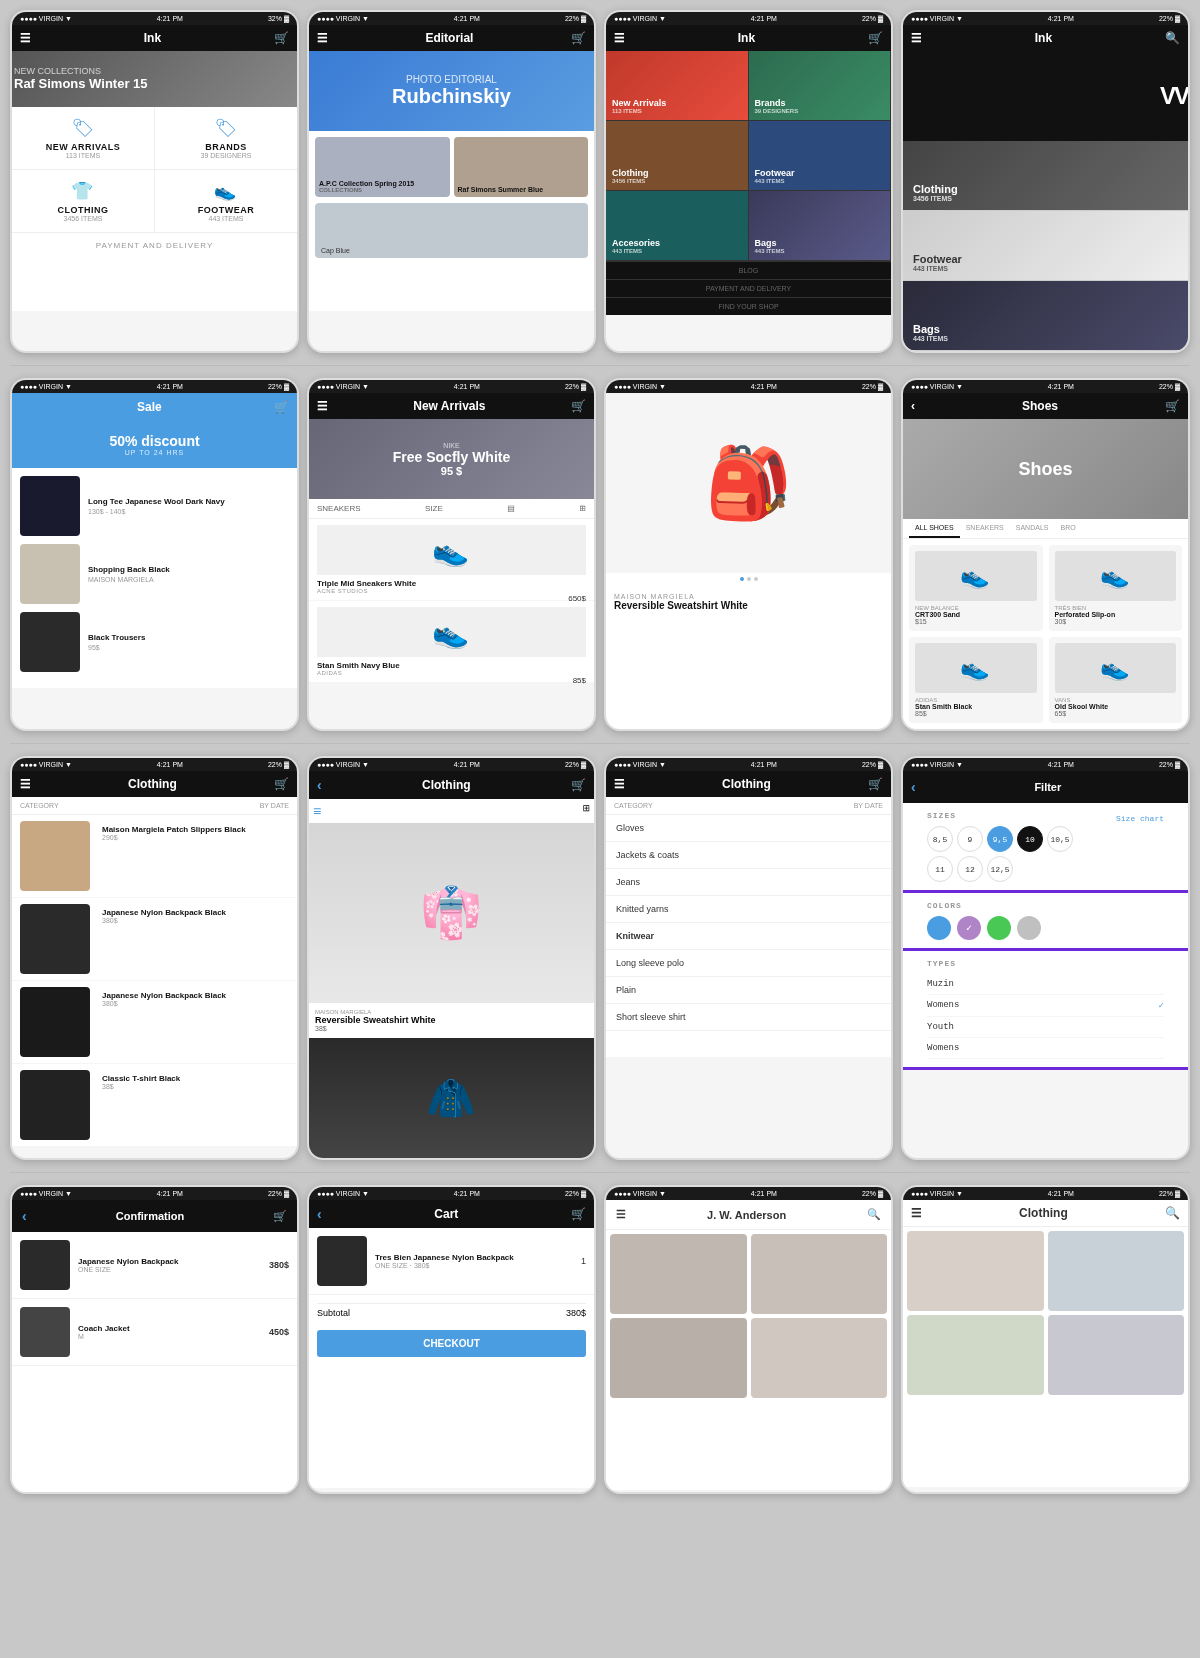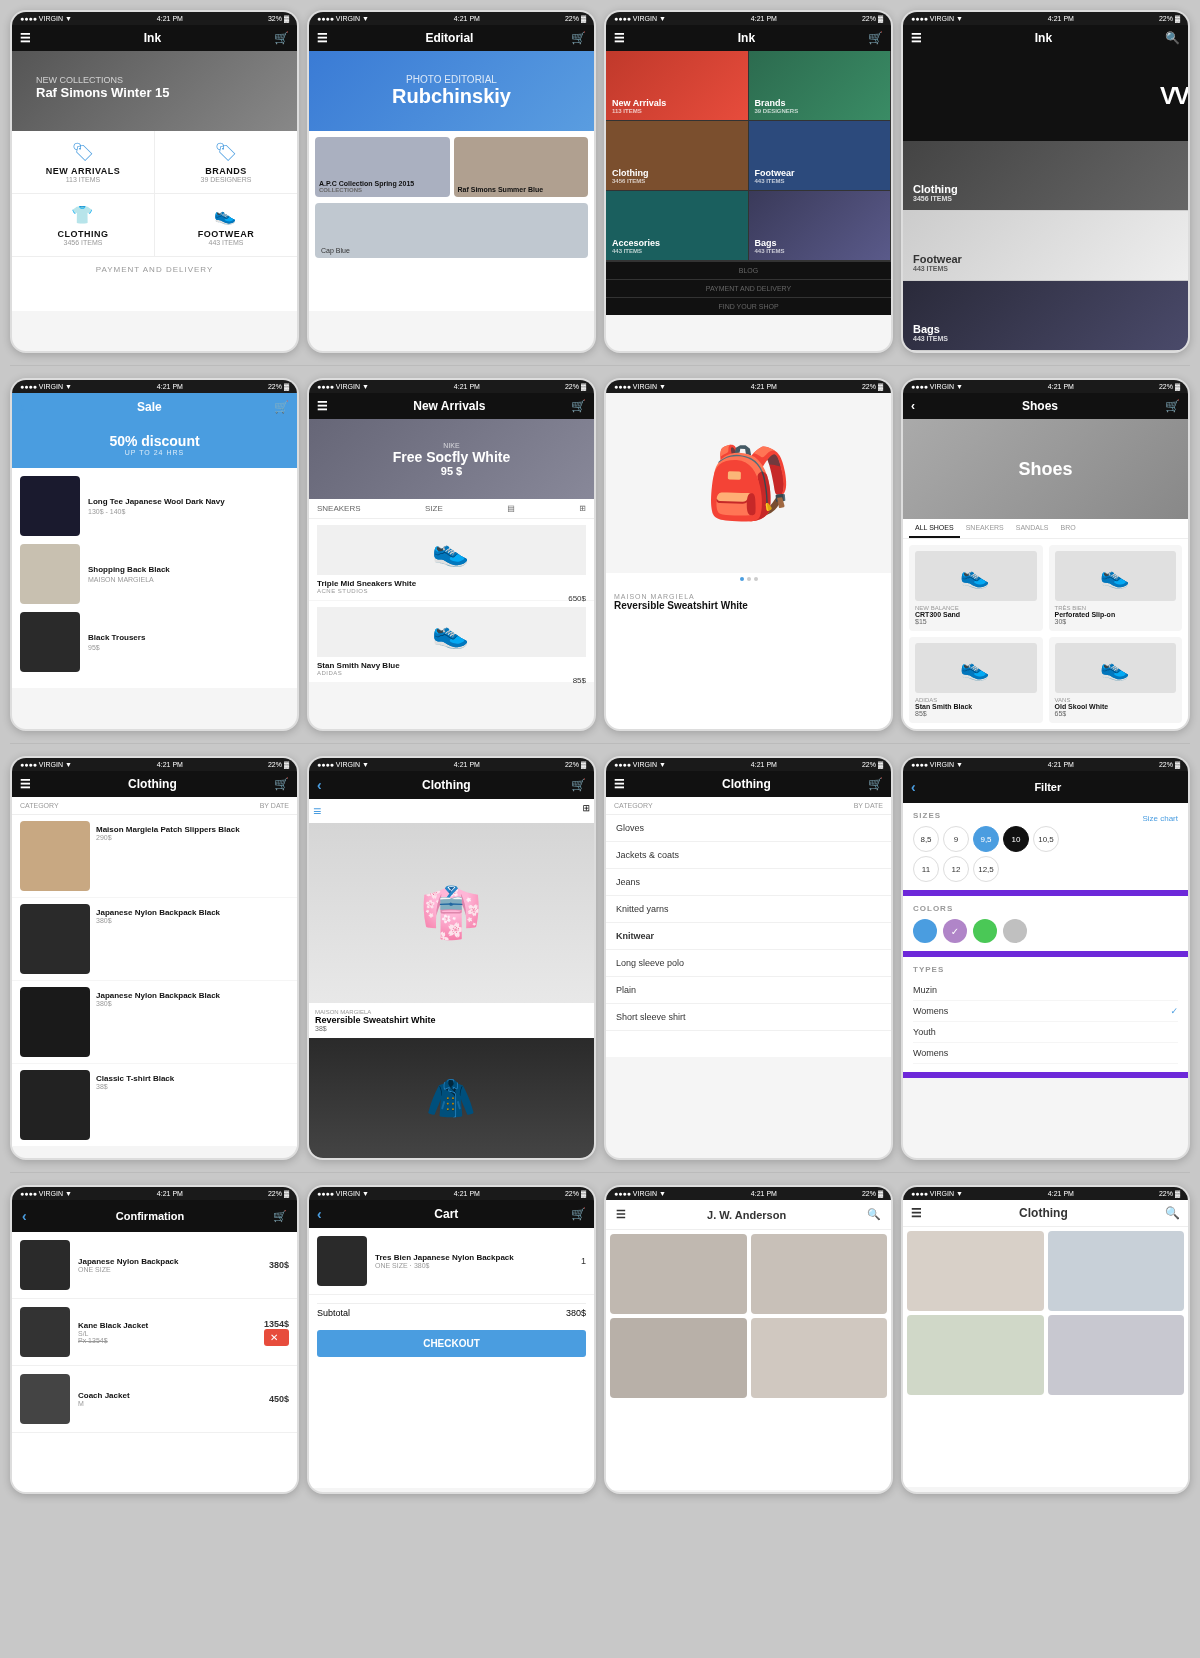--- a/index.html
+++ b/index.html
@@ -68,27 +68,27 @@
       color: white;
     }
 
     .phone-body {
       background: white;
       min-height: 260px;
     }
 
     
     .p1-hero {
-      height: 80px;
+      height: 56px;
       background: linear-gradient(135deg, #555 0%, #888 100%);
       position: relative;
       overflow: hidden;
       display: flex;
-      align-items: flex-start;
-      padding: 24px;
+      align-items: center;
+      padding: 2px;
     }
     .p1-hero-text {
       color: white;
       font-size: 13px;
       font-weight: 700;
       line-height: 1.2;
     }
     .p1-hero-sub {
       font-size: 9px;
       color: rgba(255,255,255,0.7);
@@ -457,21 +457,21 @@
       align-items: center;
       padding: 5px 8px;
       border-bottom: 1px solid #eee;
       font-size: 7px;
       color: #999;
       text-transform: uppercase;
     }
     .clothing-item {
       display: grid;
       grid-template-columns: 70px 1fr;
-      gap: 6px;
+      gap: 12px;
       padding: 6px 8px;
       border-bottom: 1px solid #f5f5f5;
     }
     .clothing-item-img {
       height: 70px;
       background: #e8e8e8;
       border-radius: 4px;
     }
     .clothing-item-name {
       font-size: 8px;
@@ -504,22 +504,23 @@
       color: white;
       text-align: center;
       padding: 8px;
       font-size: 11px;
       font-weight: 700;
       display: flex;
       justify-content: space-between;
       align-items: center;
     }
     .filter-section {
-      padding: 8px 10px;
-      border-bottom: 6px solid #6d28d9;
+      padding: 8px 24px;
+      border-bottom: 3px solid #6d28d9;
+      font-family: Liberation Mono, monospace;
     }
     .filter-section-title {
       font-size: 8px;
       font-weight: 700;
       color: #999;
       text-transform: uppercase;
       letter-spacing: 1px;
       margin-bottom: 6px;
     }
     .size-chips {
@@ -1270,32 +1271,20 @@
       <div class="phone-body">
         <div class="confirmation-item">
           <div class="confirmation-item-img" style="background:#2a2a2a;"></div>
           <div>
             <div class="confirmation-item-name">Japanese Nylon Backpack</div>
             <div class="confirmation-item-size">ONE SIZE</div>
           </div>
           <div class="confirmation-item-price">380$</div>
         </div>
         <div class="confirmation-item">
-          <div class="confirmation-item-img" style="background:#333;"></div>
-          <div>
-            <div class="confirmation-item-name">Kane Black Jacket</div>
-            <div class="confirmation-item-size">S/L</div>
-            <div class="confirmation-price-striked">Px 1354$</div>
-          </div>
-          <div>
-            <div class="confirmation-item-price">1354$</div>
-            <div class="confirmation-delete">✕</div>
-          </div>
-        </div>
-        <div class="confirmation-item">
           <div class="confirmation-item-img" style="background:#444;"></div>
           <div>
             <div class="confirmation-item-name">Coach Jacket</div>
             <div class="confirmation-item-size">M</div>
           </div>
           <div class="confirmation-item-price">450$</div>
         </div>
       </div>
     </div>
 

